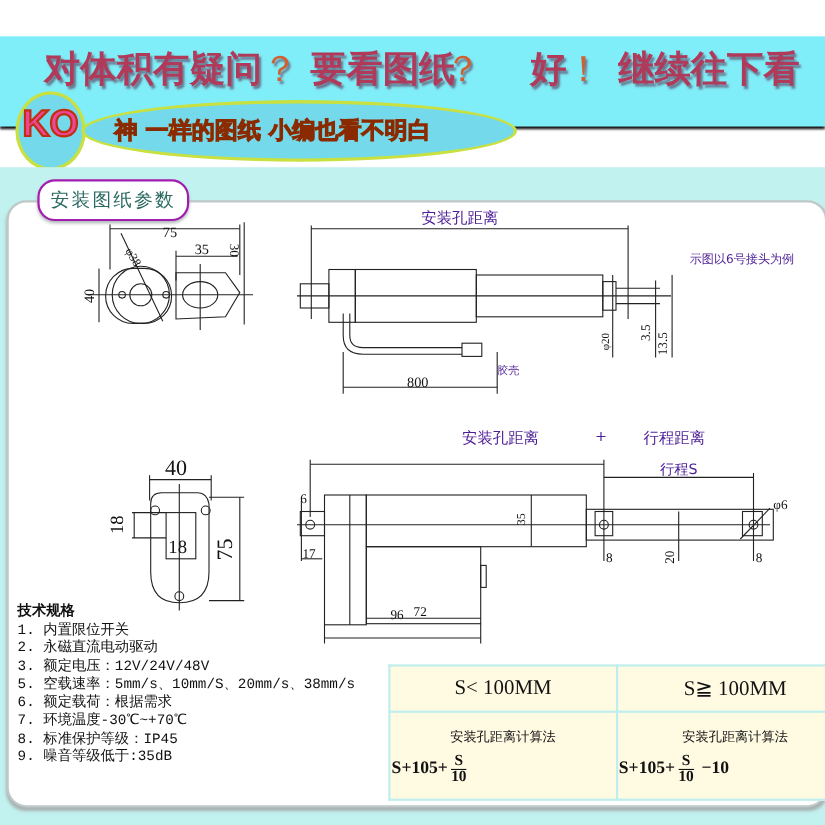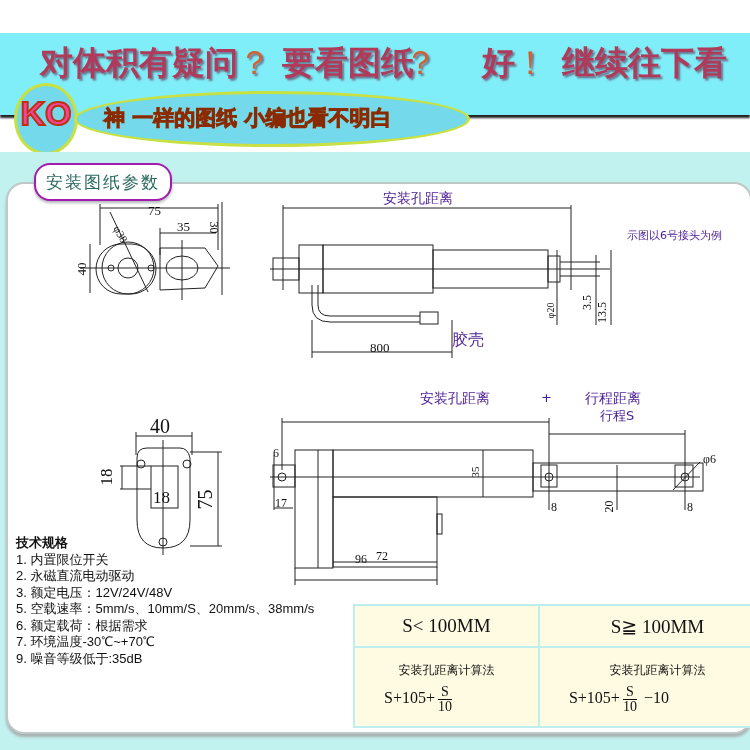--- a/index.html
+++ b/index.html
@@ -55,39 +55,39 @@
     background: #ffffff; border-radius: 16px;
     border: 2px solid #a21caf; box-shadow: 0 2px 3px #b0b8b8;
     font-size: 17px; color: #2a6a60; text-align: center; line-height: 34px;
     letter-spacing: 2px;
     margin-left: 12px;
   }
   .dim { font-family: "Liberation Serif", serif; font-size: 12px; color: #111; position: absolute; }
   .cn { font-family: "DejaVu Sans", sans-serif; font-size: 13px; color: #4c1d95; position: absolute; white-space: nowrap; }
   svg.drawing { position: absolute; left: 0; top: 0; }
   .specs {
-    position: absolute; left: 16px; top: 535px; font-family: Liberation Sans, sans-serif;
+    position: absolute; left: 16px; top: 548px; font-family: Liberation Mono, monospace;
     font-size: 13px; color: #111; line-height: 16.5px;
   }
   .specs div { white-space: nowrap; }
   .specs .title { font-weight: bold; }
   .calc-table {
     position: absolute; left: 317px; top: 604px; width: 424px; height: 124px;
     border-collapse: collapse; background: #fffbe3; margin-left: 36px;
   }
   .calc-table td {
     border: 2px solid #bfeeee; text-align: center; vertical-align: middle;
     font-family: "Liberation Serif", serif; color: #111;
   }
   .calc-table .hdr { font-size: 19px; height: 38px; }
   .calc-table .sub { font-size: 12px; font-family: "DejaVu Sans", sans-serif; }
   .frac { display: inline-block; vertical-align: middle; text-align: center; font-size: 14px; line-height: 14px; margin: 0 3px; }
   .frac .n { display: block; border-bottom: 1px solid #111; padding: 0 1px; }
   .frac .d { display: block; }
-  .formula { font-size: 16px; font-family: "Liberation Serif", serif; display: block; margin-top: 6px; text-align: left; padding-left: 28px; }
+  .formula { font-size: 16px; font-family: "Liberation Serif", serif; display: block; margin-top: 6px; text-align: left; padding-left: 0; font-weight: bold; }
 </style>
 </head>
 <body>
 
 <div class="banner"></div>
 <div class="headline">
   <span style="left:40px;">对体积有疑问</span>
   <span class="q" style="left:238px;">？</span>
   <span style="left:282px;">要看图纸</span>
   <span class="q" style="left:404px;">？</span>
@@ -194,29 +194,29 @@
 
 <div class="dim" style="left:148px;top:203px;font-size:13px;">75</div>
 <div class="dim" style="left:112px;top:228px;transform:rotate(60deg);font-size:11px;">φ38</div>
 <div class="dim" style="left:75px;top:261px;transform:rotate(-90deg);font-size:13px;">40</div>
 <div class="dim" style="left:177px;top:219px;font-size:13px;">35</div>
 <div class="dim" style="left:207px;top:220px;transform:rotate(90deg);font-size:12px;">30</div>
 
 <div class="cn" style="left:383px;top:190px;font-size:14px;">安装孔距离</div>
 <div class="cn" style="left:627px;top:204px;font-size:11px;margin-top:24px;">示图以6号接头为例</div>
 <div class="dim" style="left:370px;top:340px;font-size:13px;">800</div>
-<div class="cn" style="left:452px;top:330px;font-size:16px;">胶壳</div>
+<div class="cn" style="left:452px;top:330px;font-size:10px;">胶壳</div>
 <div class="dim" style="left:543px;top:305px;transform:rotate(-90deg);font-size:10px;">φ20</div>
 <div class="dim" style="left:580px;top:295px;transform:rotate(-90deg);font-size:12px;">3.5</div>
 <div class="dim" style="left:592px;top:305px;transform:rotate(-90deg);font-size:12px;">13.5</div>
 
 <div class="cn" style="left:420px;top:390px;font-size:14px;">安装孔距离</div>
 <div class="cn" style="left:541px;top:390px;font-size:13px;">+</div>
 <div class="cn" style="left:585px;top:390px;font-size:14px;">行程距离</div>
-<div class="cn" style="left:600px;top:407px;font-size:13px;">行程S</div>
+<div class="cn" style="left:600px;top:418px;font-size:13px;">行程S</div>
 
 <div class="dim" style="left:150px;top:415px;font-size:20px;">40</div>
 <div class="dim" style="left:98px;top:467px;transform:rotate(-90deg);font-size:17px;">18</div>
 <div class="dim" style="left:153px;top:488px;font-size:17px;">18</div>
 <div class="dim" style="left:195px;top:488px;transform:rotate(-90deg);font-size:20px;">75</div>
 
 <div class="dim" style="left:273px;top:446px;">6</div>
 <div class="dim" style="left:275px;top:496px;">17</div>
 <div class="dim" style="left:469px;top:466px;transform:rotate(-90deg);font-size:11px;">35</div>
 <div class="dim" style="left:376px;top:549px;">72</div>
@@ -227,20 +227,21 @@
 <div class="dim" style="left:703px;top:452px;">φ6</div>
 
 <div class="specs">
   <div class="title">技术规格</div>
   <div>1. 内置限位开关</div>
   <div>2. 永磁直流电动驱动</div>
   <div>3. 额定电压：12V/24V/48V</div>
   <div>5. 空载速率：5mm/s、10mm/S、20mm/s、38mm/s</div>
   <div>6. 额定载荷：根据需求</div>
   <div>7. 环境温度-30℃~+70℃</div>
+  <div>8. 标准保护等级：IP45</div>
   <div>9. 噪音等级低于:35dB</div>
 </div>
 
 <table class="calc-table">
   <tbody>
       <tr>
     <td class="hdr">S&lt; 100MM</td>
     <td class="hdr">S≧ 100MM</td>
   </tr>
   <tr>

